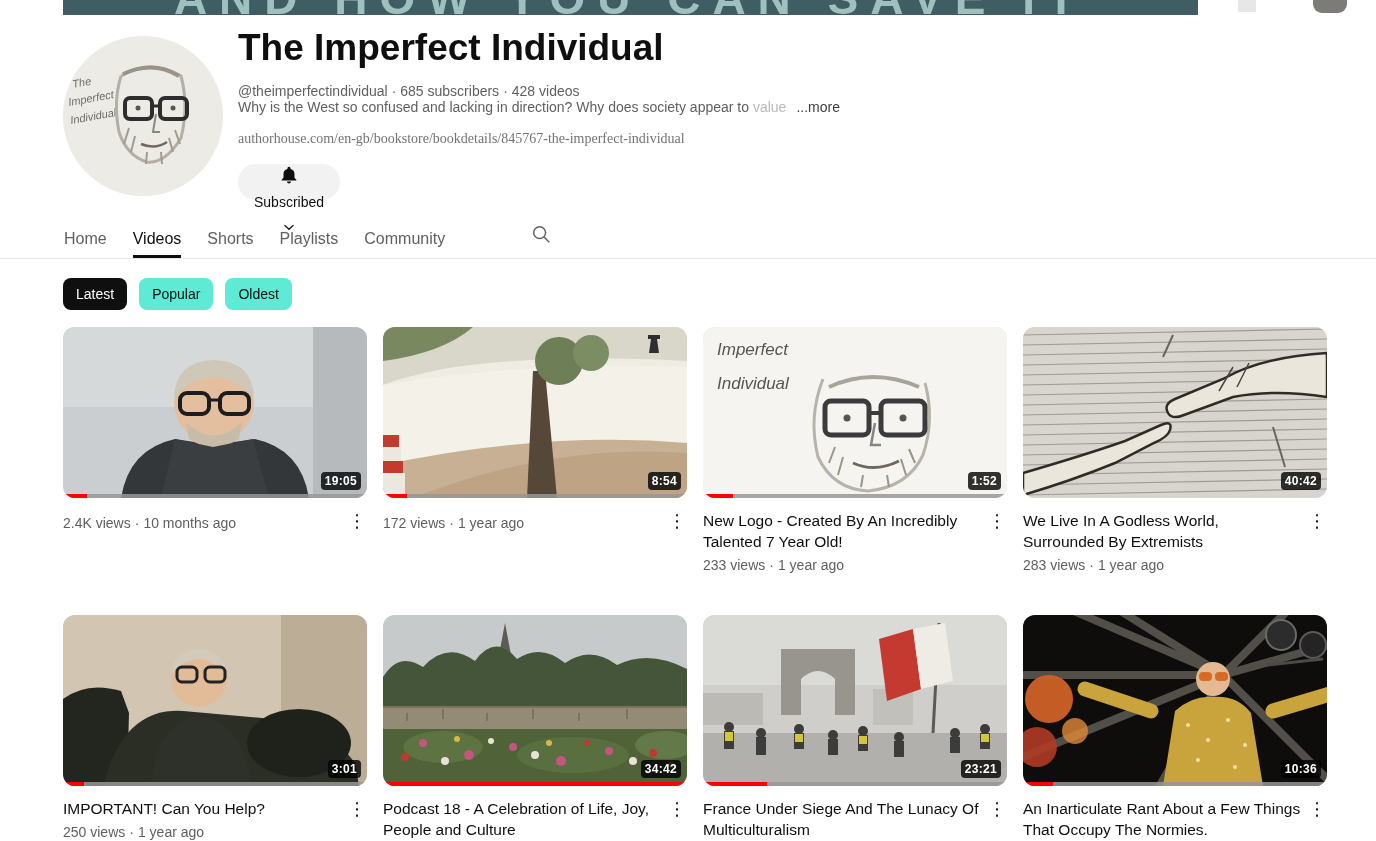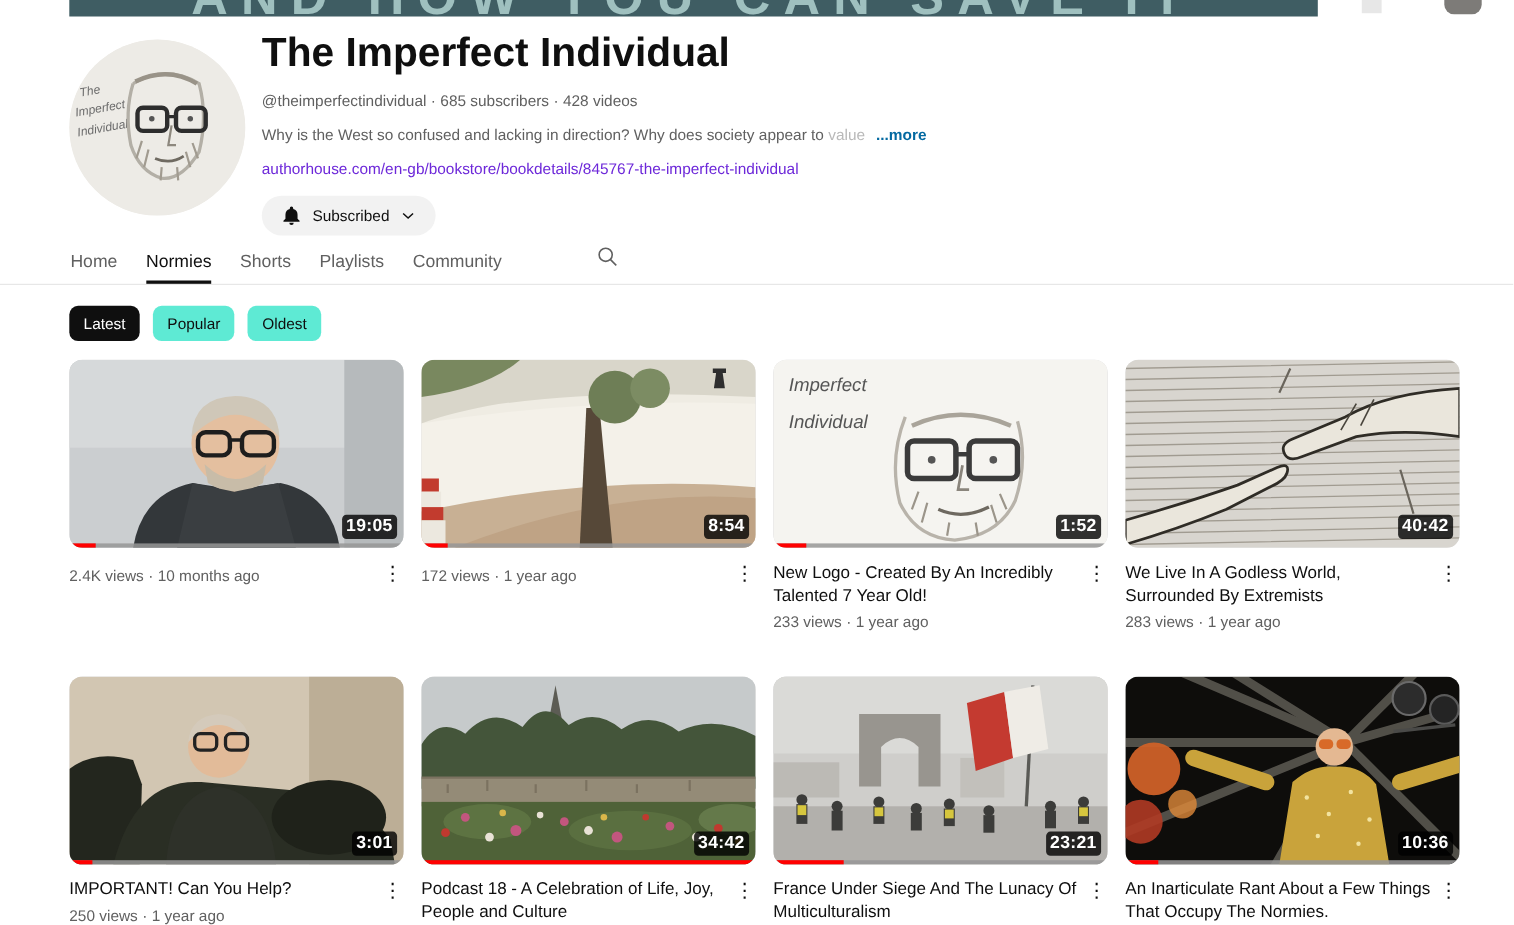--- a/index.html
+++ b/index.html
@@ -9,47 +9,47 @@
   .banner{position:absolute;left:63px;top:0;width:1135px;height:15px;background:#3f5d63;overflow:hidden;text-align:center;}
   .banner-text{display:inline-block;font-weight:700;font-size:46px;line-height:60px;margin-top:-45px;color:#9fc0bf;letter-spacing:12px;white-space:nowrap;}
   .frag-light{position:absolute;left:1238px;top:0;width:18px;height:12px;background:#e7e7e7;}
   .frag-gray{position:absolute;left:1313px;top:0;width:34px;height:13px;background:#7d7b78;border-radius:0 0 9px 9px;}
 
   
   .avatar{position:absolute;left:63px;top:36px;width:160px;height:160px;border-radius:50%;overflow:hidden;background:#edebe6;}
   .avatar svg{display:block;width:100%;height:100%;}
   .channel-info{position:absolute;left:238px;top:26px;width:760px;}
   .channel-title{font-size:37px;font-weight:700;color:#0f0f0f;margin:0 0 13px 0;line-height:44px;}
-  .meta-line{font-size:14px;color:#606060;margin-bottom:15px;}
+  .meta-line{font-size:14px;color:#606060;}
   .m-sep,.v-sep{margin:0 4px;}
   .desc-line{font-size:14px;color:#606060;margin-bottom:15px;}
   .desc-fade{color:#b9b9b9;}
-  .more-link{color:#0369a1;font-weight:700;margin-left:10px;cursor:pointer;}
+  .more-link{color:#404040;font-weight:400;margin-left:10px;cursor:pointer;}
   .link-line{font-size:14px;margin-bottom:17px;}
-  .ext-link{color:#6d28d9;text-decoration:none;cursor:pointer;}
-  .sub-btn{display:inline-flex;align-items:center;gap:8px;height:36px;padding:0 16px;background:#f2f2f2;border-radius:18px;font-size:14px;font-weight:500;color:#0f0f0f;cursor:pointer;border:none;}
+  .ext-link{color:#737373;text-decoration:none;cursor:pointer;font-family:Liberation Serif, serif;}
+  .sub-btn{display:inline-flex;align-items:center;gap:8px;height:36px;padding:0 16px;background:#f2f2f2;border-radius:18px;font-size:14px;font-weight:500;color:#0f0f0f;cursor:pointer;border:none;flex-direction:column;}
   .sub-btn svg{display:block;}
 
   
   .tabs-bar{position:absolute;left:0;top:221px;width:1376px;height:38px;border-bottom:1px solid #e5e5e5;box-sizing:border-box;display:flex;align-items:flex-end;padding-left:64px;gap:43px;}
   .tab{font-size:16px;font-weight:500;color:#606060;padding:8px 0 7px 0;margin-right:26px;border-bottom:3px solid transparent;cursor:pointer;}
   .tab.active{color:#0f0f0f;border-bottom-color:#0f0f0f;}
   .tab-search{margin:0 0 9px 16px;cursor:pointer;}
 
   
   .chips{position:absolute;left:63px;top:278px;display:flex;gap:12px;}
   .chip{height:32px;padding:0 13px;border-radius:8px;background:#5eead4;font-size:14px;font-weight:500;display:flex;align-items:center;color:#0f0f0f;cursor:pointer;}
   .chip.active{background:#0f0f0f;color:#fff;text-align:right;}
 
   
   .grid{position:absolute;left:63px;top:327px;display:grid;grid-template-columns:repeat(4,304px);column-gap:16px;grid-auto-rows:288px;}
   .card{width:304px;}
   .thumb{position:relative;width:304px;height:171px;border-radius:12px;overflow:hidden;background:#ddd;cursor:pointer;}
   .thumb svg{display:block;width:100%;height:100%;}
-  .duration{position:absolute;right:6px;bottom:8px;background:rgba(0,0,0,0.8);color:#fff;font-size:16px;font-weight:700;padding:2px 4px;border-radius:4px;letter-spacing:.3px;}
+  .duration{position:absolute;right:6px;bottom:8px;background:rgba(0,0,0,0.8);color:#fff;font-size:12px;font-weight:700;padding:2px 4px;border-radius:4px;letter-spacing:.3px;}
   .progress{position:absolute;left:0;right:0;bottom:0;height:4px;background:rgba(150,150,150,0.85);}
   .progress-fill{height:100%;background:#f00;width:0;}
   .details{display:flex;margin-top:12px;}
   .texts{flex:1;padding-right:4px;min-width:0;}
   .v-title{font-size:15.5px;font-weight:500;color:#0f0f0f;line-height:21px;max-height:42px;overflow:hidden;cursor:pointer;}
   .v-meta{margin-top:5px;font-size:14px;color:#606060;}
   .kebab{width:20px;font-size:18px;color:#0f0f0f;text-align:center;line-height:22px;cursor:pointer;user-select:none;}
 </style>
 </head>
 <body>
@@ -103,21 +103,21 @@
         <svg viewBox="0 0 24 24" width="18" height="18">
             <path d="M6 9.5 L12 15 L18 9.5" fill="none" stroke="#0f0f0f" stroke-width="1.8"></path>
           </svg>
       </span>
     </button>
   </div>
 
   <div class="tabs-bar">
     <div id="tabs-list" style="display:flex;align-items:flex-end;">
         <div class="tab">Home</div>
-        <div class="tab active">Normies</div>
+        <div class="tab active">Videos</div>
         <div class="tab">Shorts</div>
         <div class="tab">Playlists</div>
         <div class="tab">Community</div>
       </div>
     <div class="tab-search">
       <svg viewBox="0 0 24 24" width="22" height="22">
           <circle cx="10.5" cy="10.5" r="6.5" fill="none" stroke="#606060" stroke-width="1.6"></circle>
           <line x1="15.3" y1="15.3" x2="21" y2="21" stroke="#606060" stroke-width="1.6"></line>
         </svg>
     </div>

